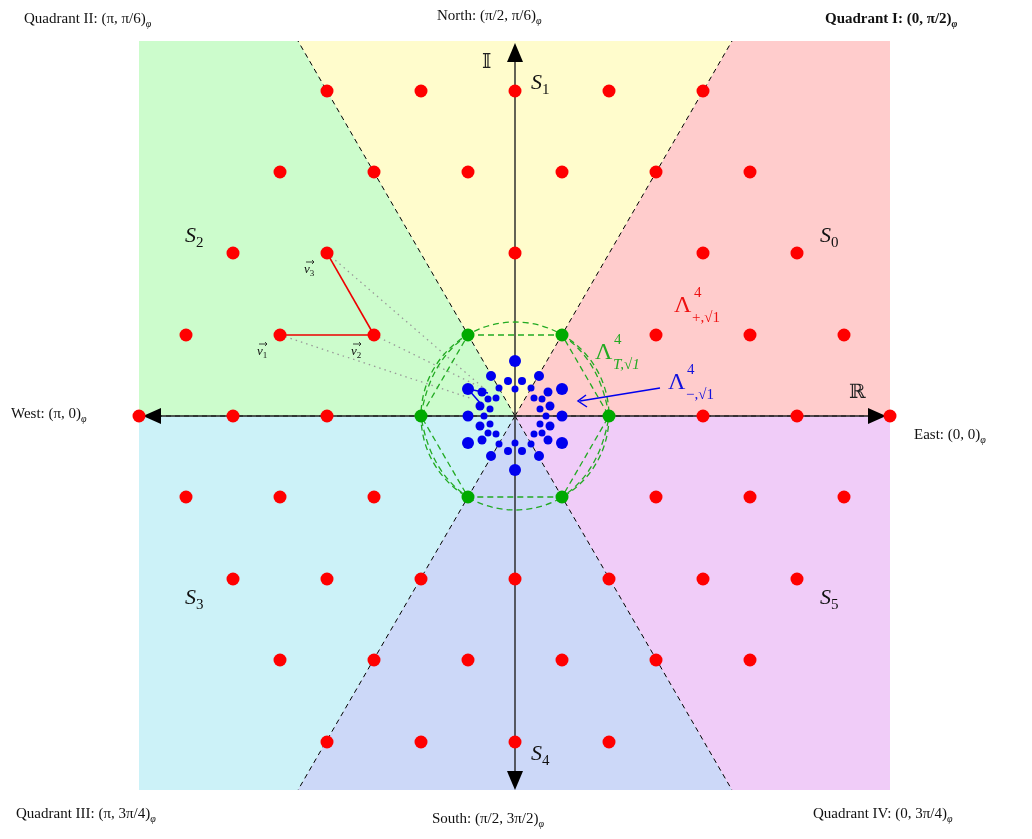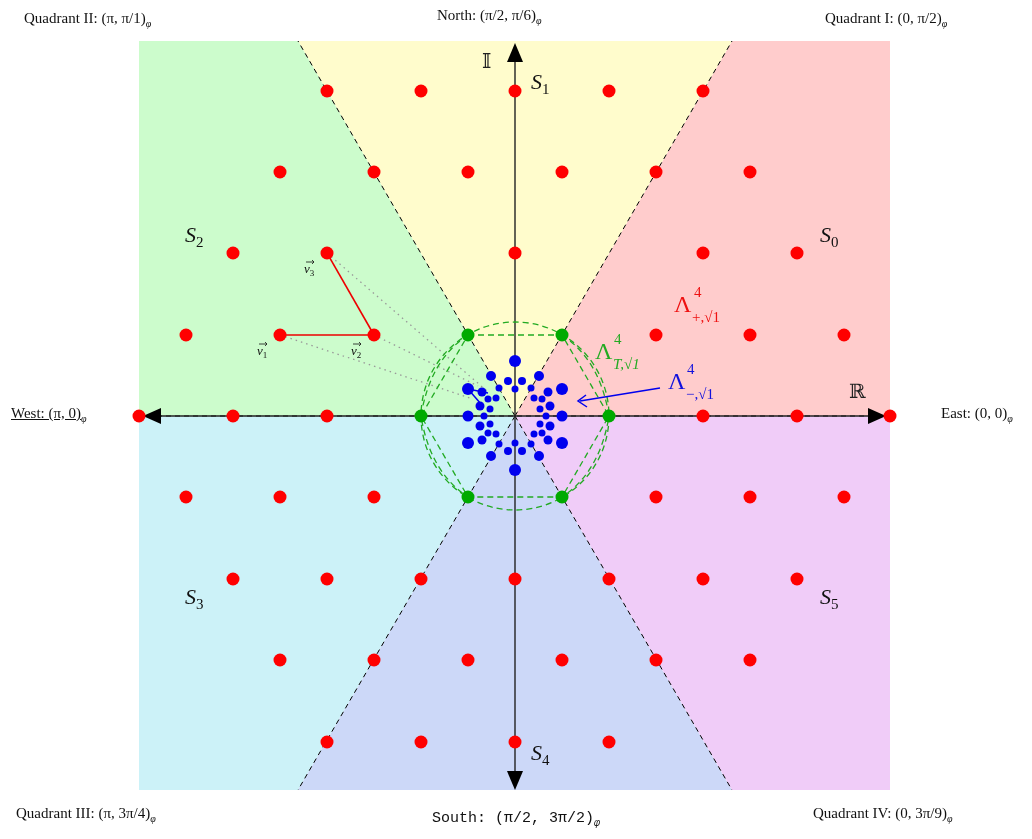--- a/index.html
+++ b/index.html
@@ -228,35 +228,35 @@
     <text x="613" y="369" font-size="15" font-style="italic">T,√1</text>
   </g>
   <g fill="#1111dd">
     <text x="668" y="389" font-size="24"><tspan>Λ</tspan></text>
     <text x="687" y="374" font-size="15">4</text>
     <text x="686" y="399" font-size="15">−,√1</text>
   </g>
 </svg>
 
 <div class="corner-label" style="left:24px; top:10px;">
-  <span>Quadrant II: (π, π/1)</span><sub style="font-style:italic;font-size:10px;">φ</sub>
+  <span>Quadrant II: (π, π/6)</span><sub style="font-style:italic;font-size:10px;">φ</sub>
 </div>
 <div class="corner-label" style="left:437px; top:7px;">
   <span>North: (π/2, π/6)</span><sub style="font-style:italic;font-size:10px;">φ</sub>
 </div>
-<div class="corner-label" style="left:825px; top:10px;">
+<div class="corner-label" style="left:825px; top:10px;font-weight:bold;">
   <span>Quadrant I: (0, π/2)</span><sub style="font-style:italic;font-size:10px;">φ</sub>
 </div>
-<div class="corner-label" style="left:11px; top:405px;text-decoration:underline;">
+<div class="corner-label" style="left:11px; top:405px;">
   <span>West: (π, 0)</span><sub style="font-style:italic;font-size:10px;">φ</sub>
 </div>
-<div class="corner-label" style="left:914px; top:405px;margin-left:27px;">
+<div class="corner-label" style="left:914px; top:426px;">
   <span>East: (0, 0)</span><sub style="font-style:italic;font-size:10px;">φ</sub>
 </div>
 <div class="corner-label" style="left:16px; top:805px;">
   <span>Quadrant III: (π, 3π/4)</span><sub style="font-style:italic;font-size:10px;">φ</sub>
 </div>
-<div class="corner-label" style="left:432px; top:810px;font-family:Liberation Mono, monospace;">
+<div class="corner-label" style="left:432px; top:810px;">
   <span>South: (π/2, 3π/2)</span><sub style="font-style:italic;font-size:10px;">φ</sub>
 </div>
 <div class="corner-label" style="left:813px; top:805px;">
-  <span>Quadrant IV: (0, 3π/9)</span><sub style="font-style:italic;font-size:10px;">φ</sub>
+  <span>Quadrant IV: (0, 3π/4)</span><sub style="font-style:italic;font-size:10px;">φ</sub>
 </div>
 
 </body></html>

